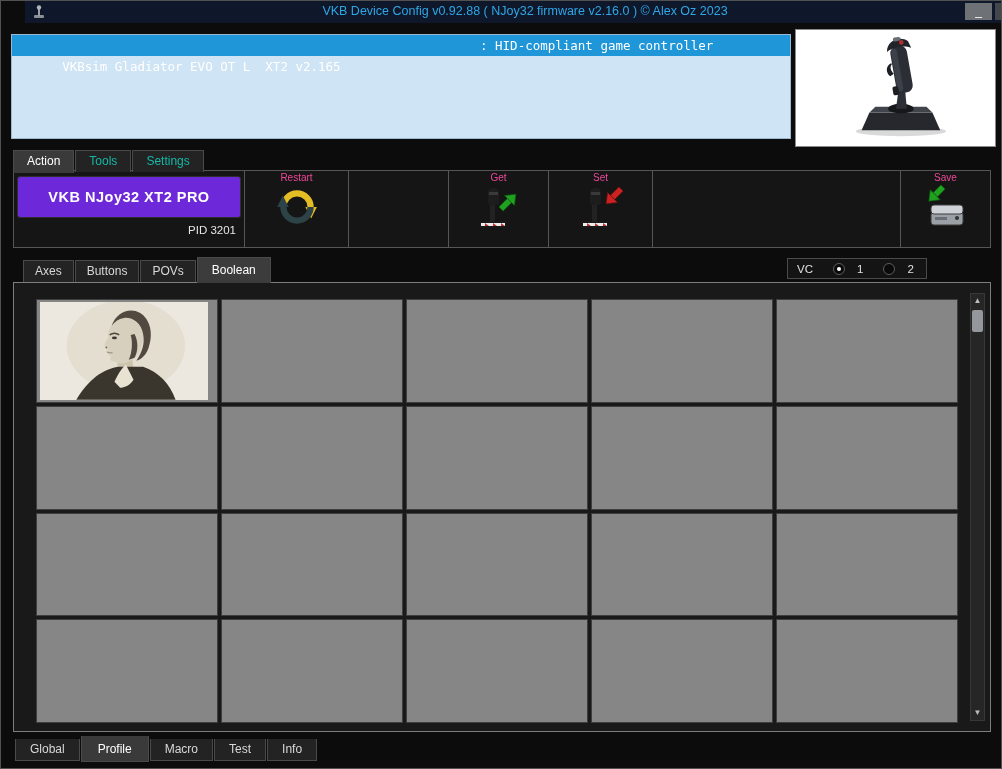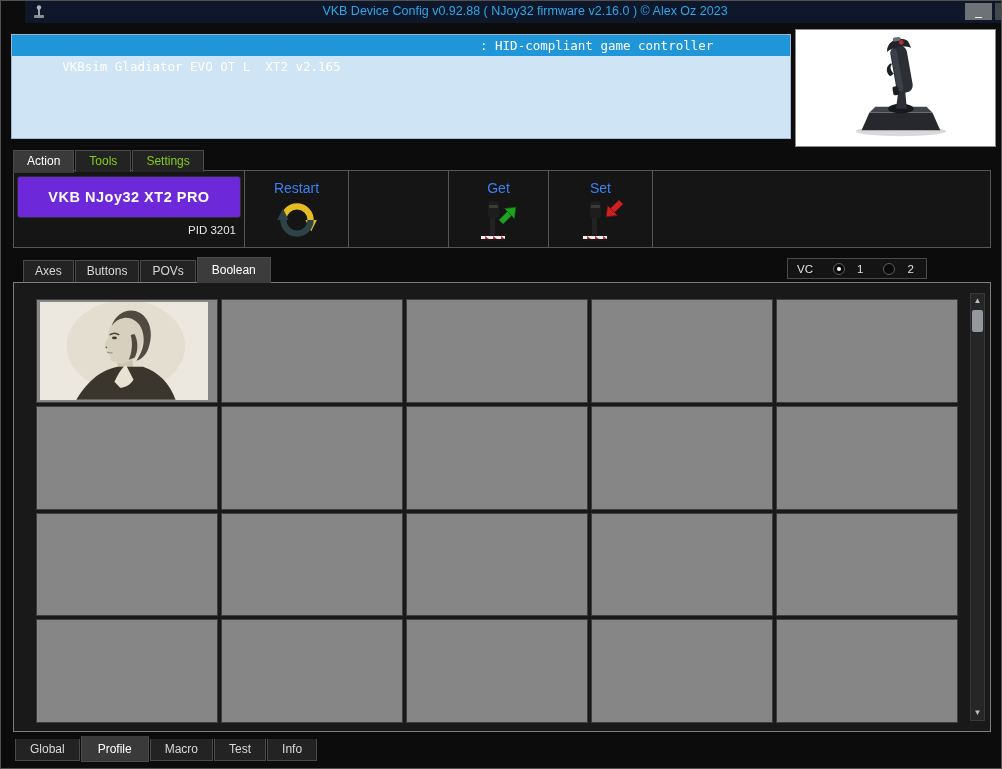--- a/index.html
+++ b/index.html
@@ -40,42 +40,42 @@
 
   .joystick-panel {
     position:absolute; left:794px; top:28px; width:201px; height:118px;
     background:#fff; border:1px solid #8a8a8a;
   }
   .joystick-panel svg { width:100%; height:100%; display:block; }
 
   
   .tabbar { position:absolute; left:12px; top:149px; display:flex; align-items:flex-start; z-index:2; }
   .tab {
-    padding:3px 13px 4px; background:#232323; color:#84cc16; font-size:12px;
+    padding:3px 13px 4px; background:#232323; color:#14b8a6; font-size:12px;
     border:1px solid #4a4a4a; border-bottom:none; margin-right:1px; cursor:pointer;
   }
   .tab.active { background:#3a3a3a; color:#fff; padding-bottom:5px; margin-bottom:-1px; }
 
   
   .toolbar {
     position:absolute; left:12px; top:169px; width:978px; height:78px;
     background:#151515; border:1px solid #565656;
   }
   .badge-sec { position:absolute; left:0; top:0; width:230px; height:100%; }
   .device-badge {
     position:absolute; left:3px; top:5px; width:224px; height:42px;
     background:#6d28d9; border:1px solid #2e2e2e; border-radius:3px;
     color:#fff; font-weight:bold; font-size:14.5px;
     display:flex; align-items:center; justify-content:center; letter-spacing:0.5px;
   }
   .pid { position:absolute; right:8px; top:53px; color:#e6e6e6; font-size:11.5px; }
 
   .tool { position:absolute; top:0; height:100%; border-left:1px solid #565656; text-align:center; cursor:pointer; }
   .tool.spacer { cursor:default; }
-  .tool-label { margin-top:9px; color:#3b82f6; font-size:14px; }
+  .tool-label { margin-top:1px; color:#ec4899; font-size:10px; }
   .tool-icon { margin-top:1px; height:46px; display:flex; justify-content:center; align-items:center; }
   .tool-icon svg { width:46px; height:46px; }
 
   .t-restart { left:230px; width:104px; }
   .t-sp1     { left:334px; width:100px; }
   .t-get     { left:434px; width:100px;text-align:center; }
   .t-set     { left:534px; width:104px; }
   .t-sp2     { left:638px; width:148px; }
   .t-load    { left:786px; width:100px; }
   .t-save    { left:886px; width:90px;  }
@@ -250,20 +250,35 @@
             <rect x="0" y="-3" width="12" height="6" fill="#cc2222" stroke="#701010" stroke-width="0.7"></rect>
             <polygon points="12,-7 21,0 12,7" fill="#cc2222" stroke="#701010" stroke-width="0.7"></polygon>
           </g>
         </svg>
       </div>
     </div>
 
     <div class="tool t-sp2 spacer"></div>
 
 
+    <div class="tool t-save">
+      <div class="tool-label">Save</div>
+      <div class="tool-icon">
+        <svg viewBox="0 0 46 46">
+          <rect x="8" y="28" width="32" height="13" rx="3" fill="#9aa0a6" stroke="#3c3c3c"></rect>
+          <rect x="8" y="21" width="32" height="9" rx="3" fill="#cfd3d8" stroke="#3c3c3c"></rect>
+          <circle cx="34" cy="34" r="2" fill="#333"></circle>
+          <rect x="12" y="33" width="12" height="3" fill="#6a6f75"></rect>
+          <g transform="translate(20,3) rotate(135)">
+            <rect x="0" y="-3" width="11" height="6" fill="#21a121" stroke="#0b600b" stroke-width="0.7"></rect>
+            <polygon points="11,-7 20,0 11,7" fill="#21a121" stroke="#0b600b" stroke-width="0.7"></polygon>
+          </g>
+        </svg>
+      </div>
+    </div>
   </div>
 
   <div class="subtabs">
     <div class="subtab">Axes</div>
     <div class="subtab">Buttons</div>
     <div class="subtab">POVs</div>
     <div class="subtab active">Boolean</div>
   </div>
 
   <div class="vc-box">

